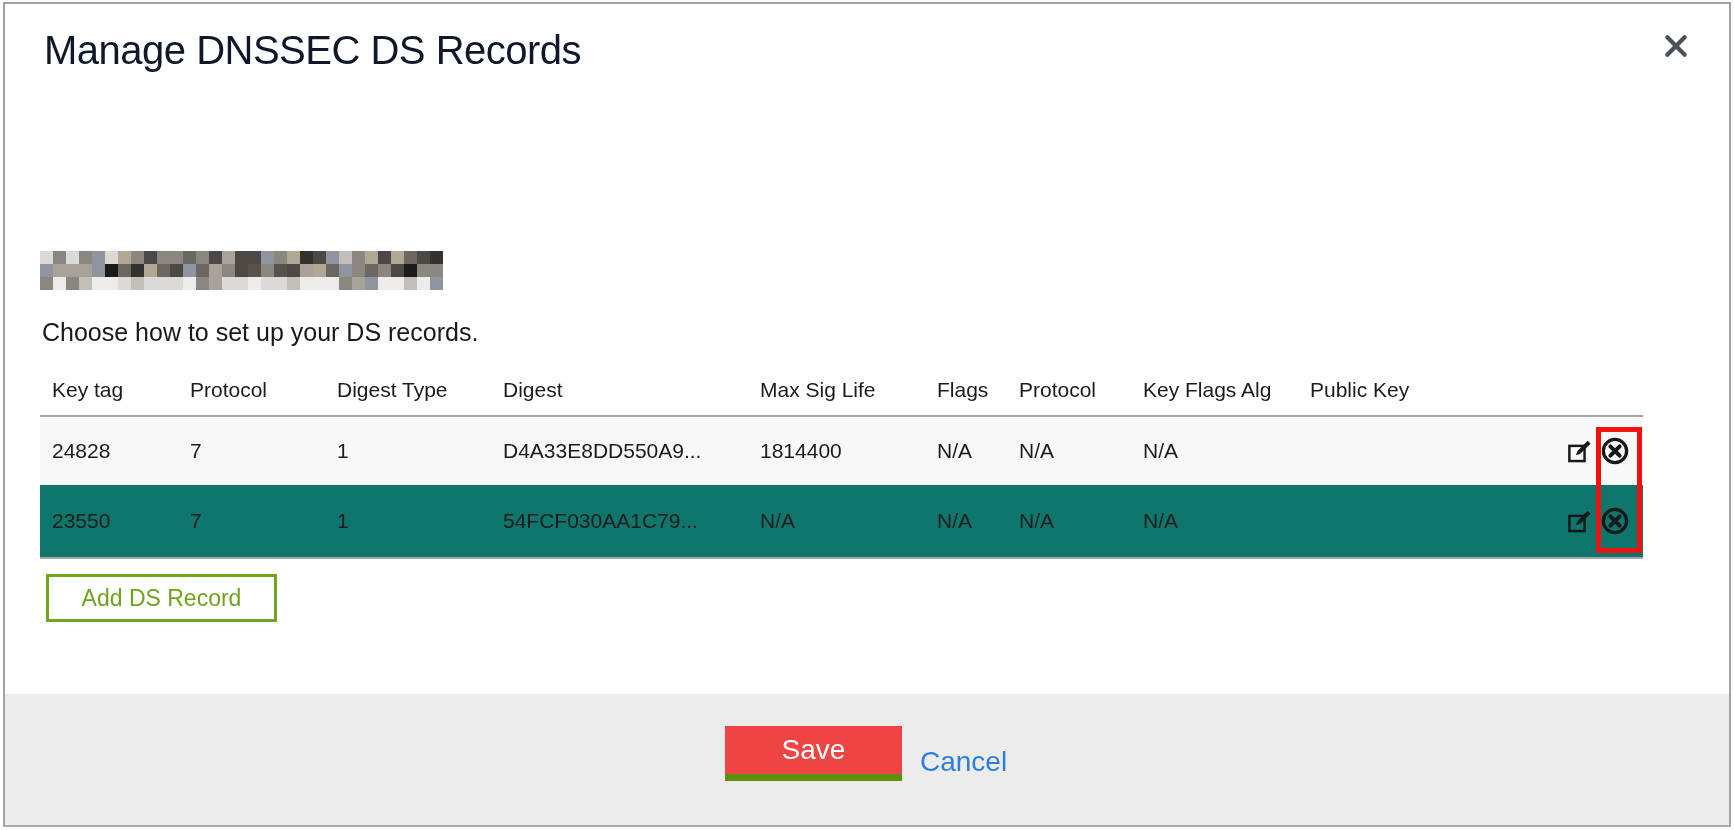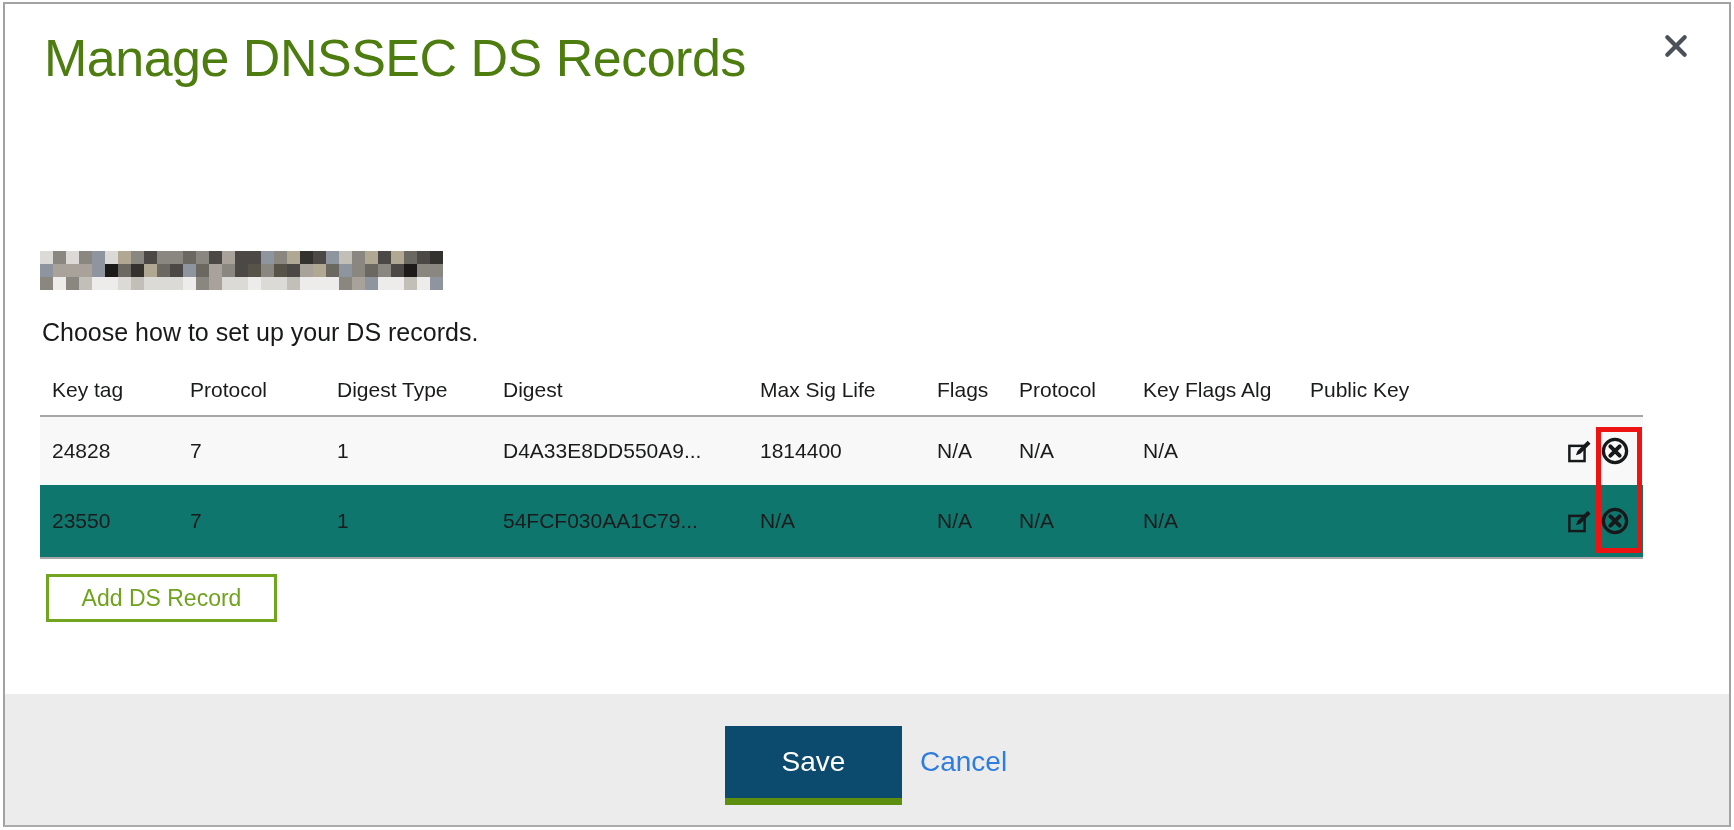--- a/index.html
+++ b/index.html
@@ -6,21 +6,21 @@
   html,body { width:1734px; height:830px; background:#ffffff; overflow:hidden;
               font-family:"Liberation Sans", sans-serif; }
 
   
   .modal-frame { position:absolute; left:3px; top:2px; width:1728px; height:825px;
                  background:#ffffff; border:2px solid #a2a2a2; border-bottom-color:#ababab; }
   .footer-bg  { position:absolute; left:5px; top:694px; width:1724px; height:131px;
                 background:#ececec; }
 
   
-  .dialog-title { position:absolute; left:44px; top:28px; font-size:52px; color:#4d7c0f;
+  .dialog-title { position:absolute; left:44px; top:28px; font-size:40px; color:#0f172a;
                   letter-spacing:-0.5px; }
   .close-btn { position:absolute; left:1660px; top:30px; width:32px; height:32px;
                cursor:pointer; }
 
   
   .mosaic { position:absolute; left:40px; top:251px; width:403px; height:39px;
             display:flex; flex-wrap:wrap; }
   .mosaic span { width:13px; height:13px; display:block; }
 
   .subtitle { position:absolute; left:42px; top:318px; font-size:25px; color:#18191a; }
@@ -42,22 +42,22 @@
               justify-content:center; background:transparent; border:none; }
 
   
   .annotation-box { position:absolute; left:1596px; top:427px; width:46px; height:126px;
                     border:5px solid #ee1313; z-index:20; pointer-events:none; }
 
   
   .add-btn { position:absolute; left:46px; top:574px; width:231px; height:48px;
              background:#ffffff; border:3px solid #71a41f; color:#6fa31c;
              font-size:23px; font-family:inherit; cursor:pointer; }
-  .save-btn { position:absolute; left:725px; top:726px; width:177px; height:79px;
-              background:#0c4a6e; border:none; border-bottom:7px solid #5d8e0e;
+  .save-btn { position:absolute; left:725px; top:726px; width:177px; height:55px;
+              background:#ef4444; border:none; border-bottom:7px solid #5d8e0e;
               color:#ffffff; font-size:28px; font-family:inherit; cursor:pointer; }
   .cancel-link { position:absolute; left:920px; top:746px; font-size:28px;
                  color:#2d7de1; cursor:pointer; text-decoration:none; }
 </style>
 </head>
 <body>
 
 <div class="modal-frame"></div>
 <div class="footer-bg"></div>
 

